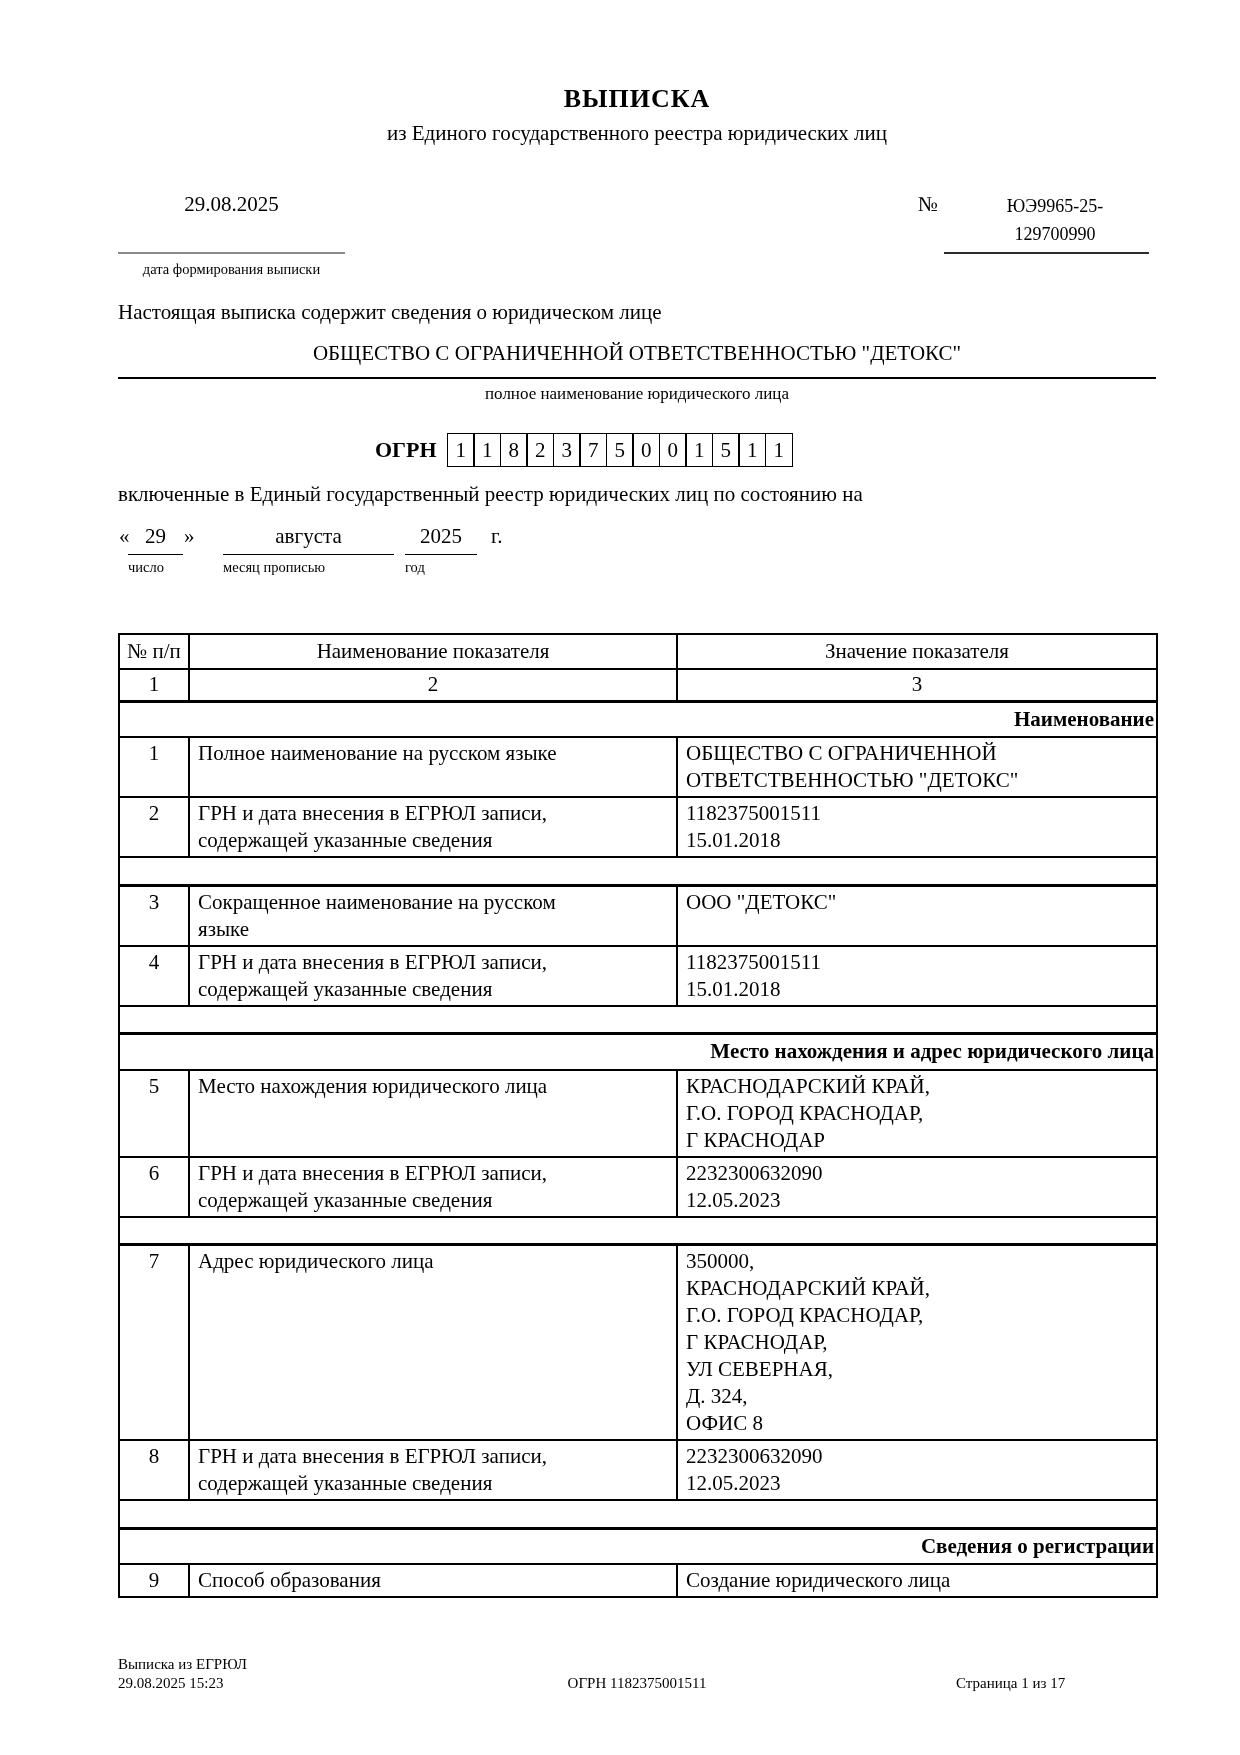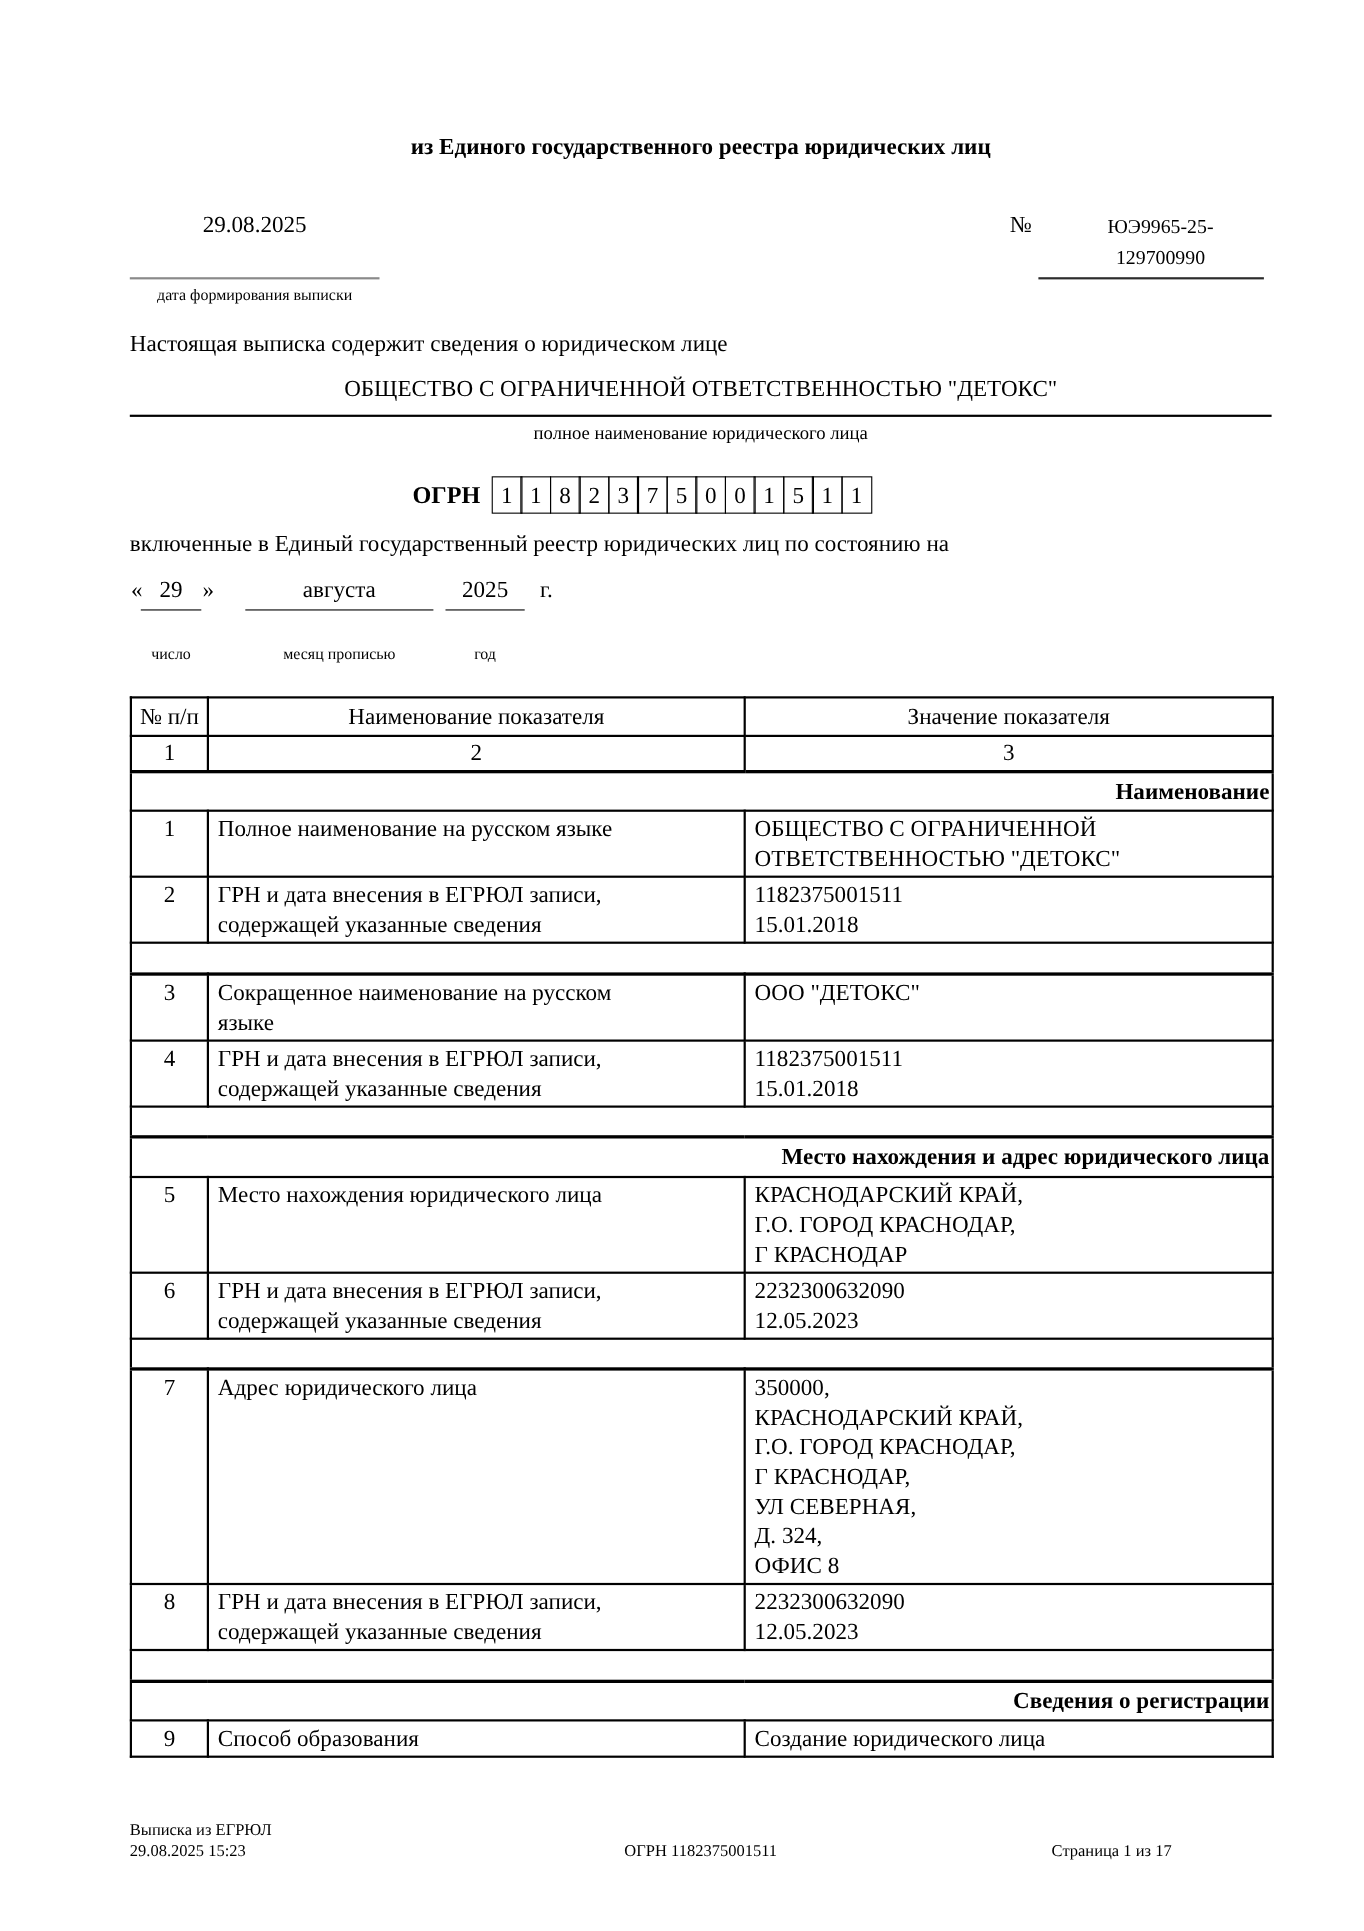--- a/index.html
+++ b/index.html
@@ -16,21 +16,21 @@
   .abs { position: absolute; }
   .pre { white-space: pre-line; }
 
   .doc-title {
     left: 118px; top: 84px; width: 1038px;
     font-size: 26px; font-weight: bold; letter-spacing: 1px;
     text-align: center;
   }
   .doc-subtitle {
     left: 118px; top: 121px; width: 1038px;
-    font-size: 21px; font-weight: bold;
+    font-size: 21px; font-weight: normal;
     text-align: center;
   }
   .formation-date {
     left: 118px; top: 192px; width: 227px;
     font-size: 21px; text-align: center;
   }
   .hline { height: 0; border-top: 2px solid #000; }
   .line-left { left: 118px; top: 252px; width: 227px; border-top-color: #8a8a8a; }
   .line-right { left: 944px; top: 252px; width: 205px; border-top-color: #2c2c2c; }
   .formation-date-label {
@@ -68,21 +68,21 @@
     border: 1.5px solid #000;
     margin-left: -1.5px;
     display: flex; align-items: center; justify-content: center;
     font-size: 21px;
   }
   .ogrn-cell:first-child { margin-left: 0; }
 
   .included-text { left: 118px; top: 482px; width: 1038px; font-size: 21px; }
 
   .asof { font-size: 21px; top: 524px; }
-  .asof-label { font-size: 14.5px; top: 559px; text-align: center; margin-top: 28px; }
+  .asof-label { font-size: 14.5px; top: 559px; text-align: left; }
   .q-open  { left: 119px; }
   .day     { left: 128px; width: 55px; text-align: center; }
   .q-close { left: 184px; }
   .month   { left: 223px; width: 171px; text-align: center; }
   .year    { left: 405px; width: 72px; text-align: center; }
   .year-suffix { left: 491px; }
   .u-day   { left: 128px; top: 554px; width: 55px;  border-top-width: 1.5px; }
   .u-month { left: 223px; top: 554px; width: 171px; border-top-width: 1.5px; }
   .u-year  { left: 405px; top: 554px; width: 72px;  border-top-width: 1.5px; }
   .l-day   { left: 128px; width: 55px; }
@@ -125,20 +125,21 @@
   .footer-doc   { left: 118px; top: 1656px; }
   .footer-time  { left: 118px; top: 1675px; }
   .footer-ogrn  { left: 118px; top: 1675px; width: 1038px; text-align: center; }
   .footer-page  { left: 956px; top: 1675px; width: 200px; text-align: left; }
 </style>
 </head>
 <body>
 
 <div class="page">
 
+  <div class="abs doc-title">ВЫПИСКА</div>
   <div class="abs doc-subtitle">из Единого государственного реестра юридических лиц</div>
 
   <div class="abs formation-date">29.08.2025</div>
   <div class="abs hline line-left"></div>
   <div class="abs formation-date-label">дата формирования выписки</div>
 
   <div class="abs number-sign">№</div>
   <div class="abs number-value pre">ЮЭ9965-25-
 129700990</div>
   <div class="abs hline line-right"></div>

